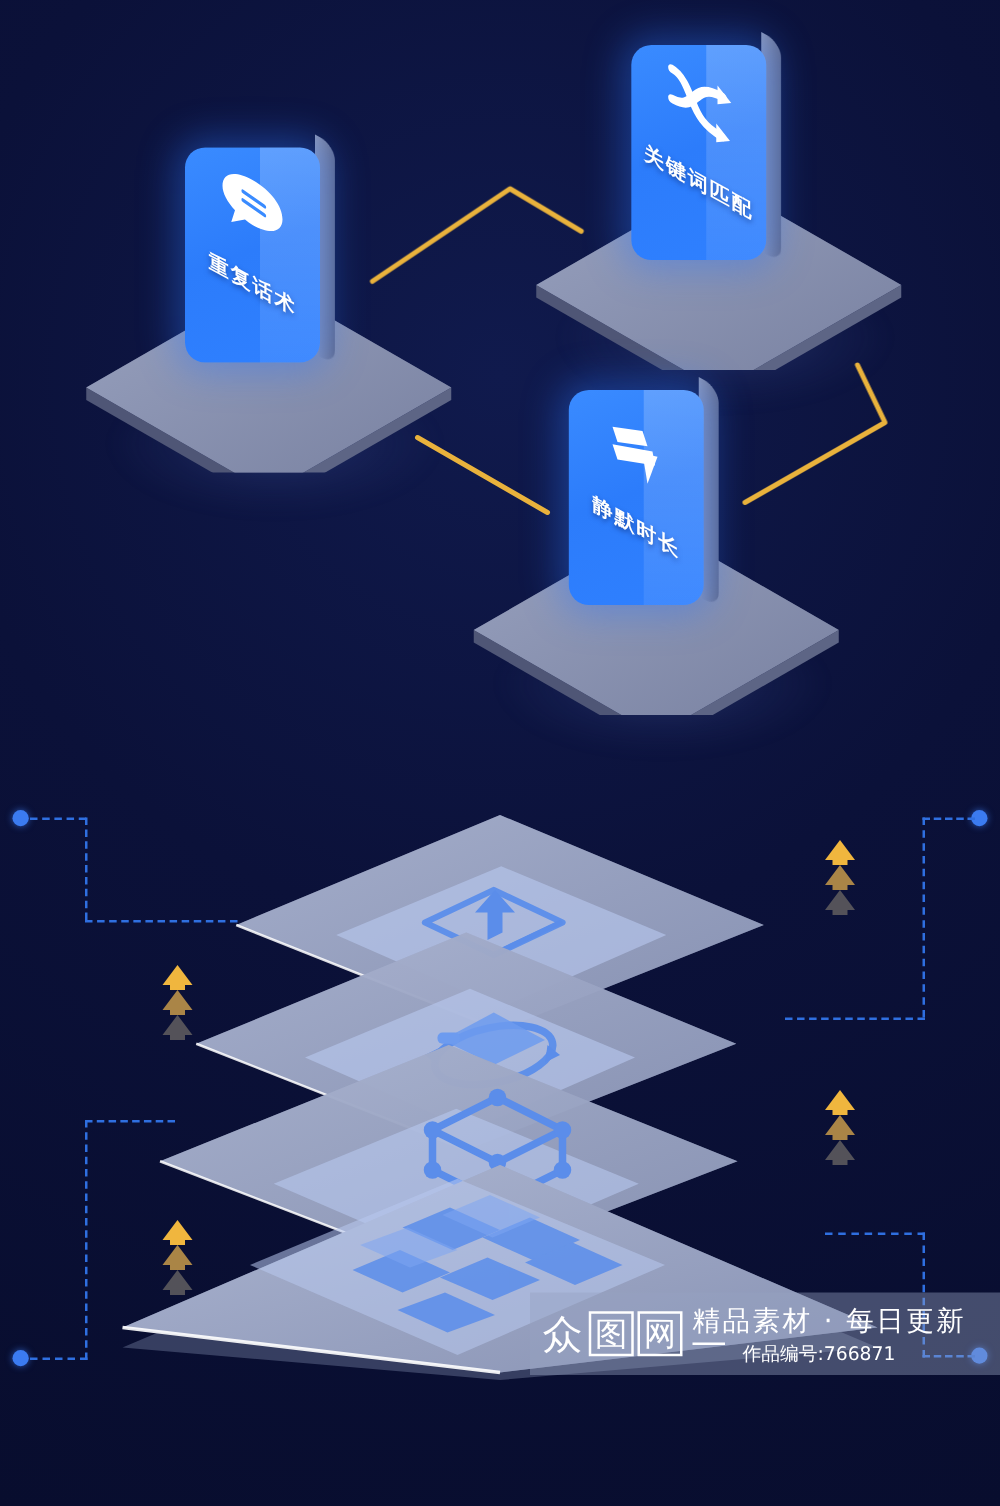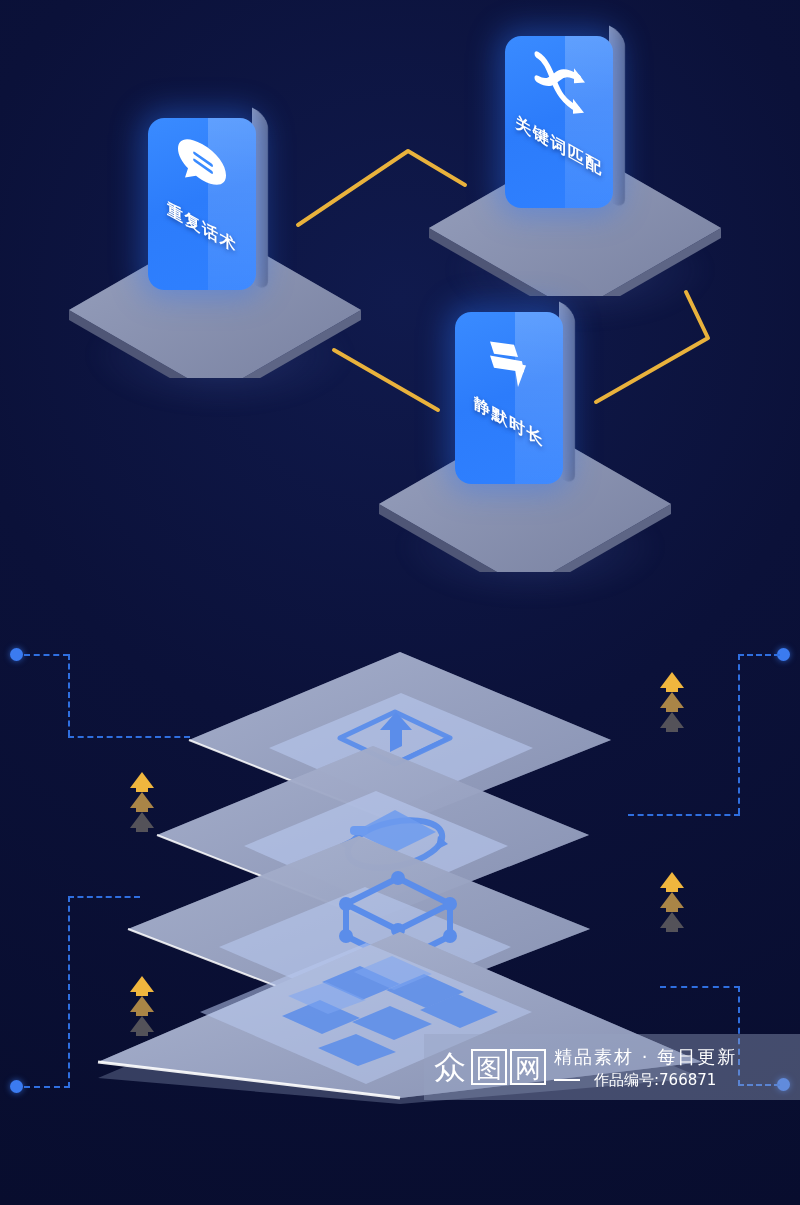--- a/index.html
+++ b/index.html
@@ -72,27 +72,27 @@
     color:#fff;
     font-size:26px;
     line-height:34px;
     text-align:center;
     font-family:"DejaVu Sans","Liberation Sans",sans-serif;
     box-sizing:border-box;
   }
   .wm-glyph.noborder{border:none;font-size:32px;line-height:36px;}
   .wm-right{display:flex;flex-direction:column;justify-content:center;}
   .wm-top{
-    color:#fff;font-size:18px;letter-spacing:2px;
+    color:#fff;font-size:22px;letter-spacing:2px;
     font-family:"DejaVu Sans","Liberation Sans",sans-serif;
     white-space:nowrap;
   }
   .wm-bot{
     color:#fff;font-size:15px;margin-top:2px;
-    display:flex;align-items:center;gap:14px;
+    display:flex;gap:14px;
     font-family:"DejaVu Sans","Liberation Sans",sans-serif;
   }
   .wm-rule{display:inline-block;width:26px;height:2px;background:#fff;}
 </style>
 </head>
 <body>
 
 <div id="stage">
 
   <div class="plat-glow noclick" style="left:90px;top:300px;width:260px;height:110px;"></div>

